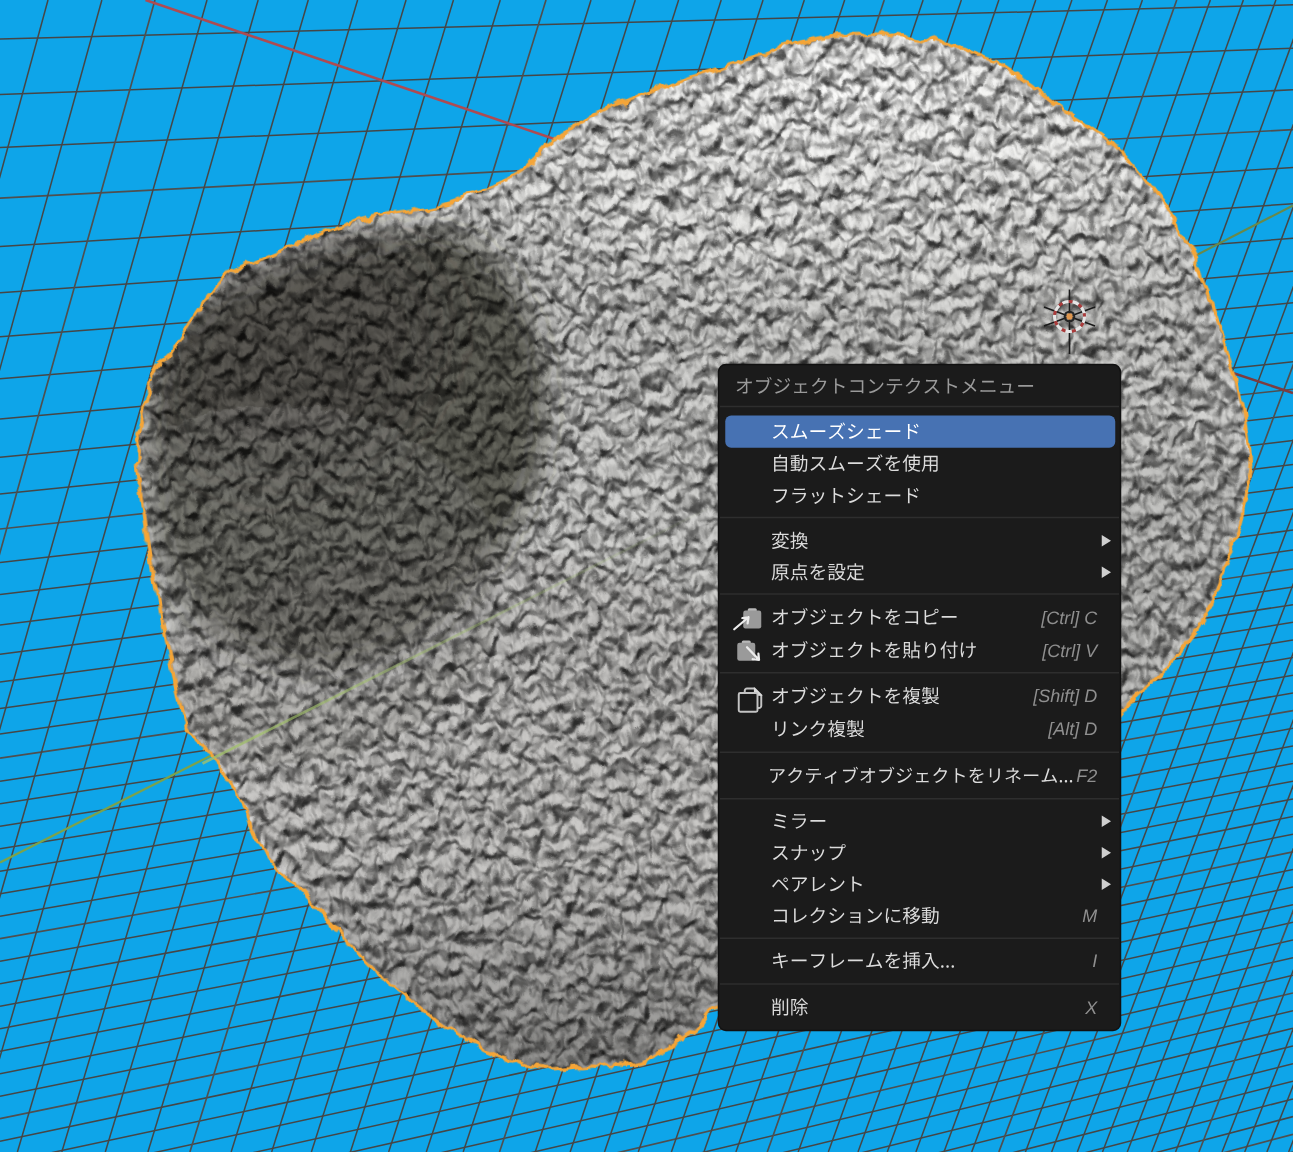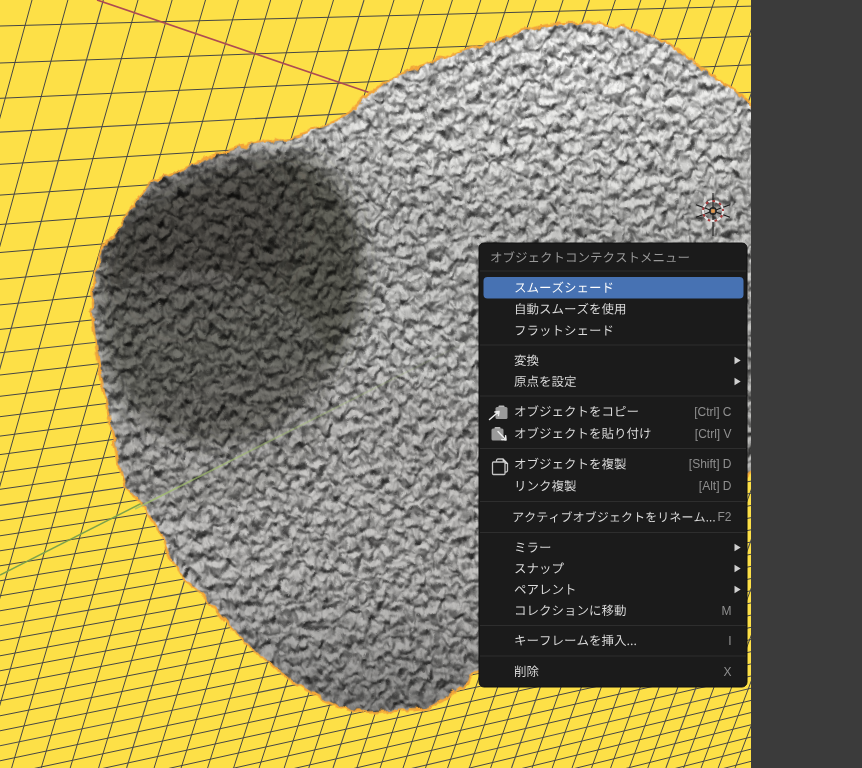--- a/index.html
+++ b/index.html
@@ -1,15 +1,15 @@
 <!DOCTYPE html>
 <html><head><meta charset="utf-8"><style>
 html,body{margin:0;padding:0;background:#3b3b3b;}
-#vp{position:relative;width:751px;height:768px;overflow:hidden;background:#fde047;
-font-family:"Liberation Sans",sans-serif;}
+#vp{position:relative;width:862px;height:768px;overflow:hidden;background:#0ea5e9;
+font-family:"Liberation Sans",sans-serif;font-style:italic;}
 </style></head><body>
 <div id="vp">
 <svg width="862" height="768" viewBox="0 0 862 768" xmlns="http://www.w3.org/2000/svg" style="position:absolute;left:0;top:0">
 <defs>
 <path id="g0" d="M139 -13C175 -13 205 15 205 56C205 98 175 126 139 126C102 126 73 98 73 56C73 15 102 -13 139 -13Z"></path>
 <path id="g1" d="M255 765 162 774C162 756 161 730 157 707C145 624 119 470 119 308C119 182 152 52 172 -9L240 -1C239 9 238 23 237 33C236 44 238 63 242 78C253 127 283 229 307 299L264 325C245 275 224 214 210 172C172 336 206 555 238 700C242 719 250 746 255 765ZM396 573V493C439 490 510 487 558 487C599 487 642 488 685 490V459C685 267 679 154 572 60C548 36 507 11 475 -2L548 -59C760 66 760 229 760 459V494C820 498 876 504 922 511V593C875 582 818 575 759 570L758 721C758 743 759 763 761 780H668C671 764 675 743 677 720C679 695 682 628 683 565C641 563 598 562 557 562C503 562 439 566 396 573Z"></path>
 <path id="g2" d="M456 675V595C566 583 760 583 867 595V676C767 661 565 657 456 675ZM495 268 423 275C412 226 406 191 406 157C406 63 481 7 649 7C752 7 836 16 899 28L897 112C816 94 739 86 649 86C513 86 480 130 480 176C480 203 485 231 495 268ZM265 752 176 760C176 738 173 712 169 689C157 606 124 435 124 288C124 153 141 38 161 -33L233 -28C232 -18 231 -4 230 7C229 18 232 37 235 52C244 99 280 205 306 276L264 308C247 267 223 207 206 162C200 211 197 253 197 302C197 414 228 593 247 685C251 703 260 735 265 752Z"></path>
 <path id="g3" d="M339 789 251 792C249 765 247 736 243 706C231 625 212 478 212 383C212 318 218 262 223 224L300 230C294 280 293 314 298 353C310 484 426 666 551 666C656 666 710 552 710 394C710 143 540 54 323 22L370 -50C618 -5 792 117 792 395C792 605 697 738 564 738C437 738 333 613 292 511C298 581 318 716 339 789Z"></path>
 <path id="g4" d="M882 441 849 516C821 501 797 490 767 477C715 453 654 429 585 396C570 454 517 486 452 486C409 486 351 473 313 449C347 494 380 551 403 604C512 608 636 616 735 632L736 706C642 689 533 680 431 675C446 722 454 761 460 791L378 798C376 761 367 716 353 673L287 672C241 672 171 676 118 683V608C173 604 239 602 282 602H326C288 521 221 418 95 296L163 246C197 286 225 323 254 350C299 392 363 423 426 423C471 423 507 404 517 361C400 300 281 226 281 108C281 -14 396 -45 539 -45C626 -45 737 -37 813 -27L815 53C727 38 620 29 542 29C439 29 361 41 361 119C361 185 426 238 519 287C519 235 518 170 516 131H593L590 323C666 359 737 388 793 409C820 420 856 434 882 441Z"></path>
 <path id="g5" d="M931 676 882 723C867 720 831 717 812 717C752 717 286 717 238 717C201 717 159 721 124 726V635C163 639 201 641 238 641C285 641 738 641 808 641C775 579 681 470 589 417L655 364C769 443 864 572 904 640C911 651 924 666 931 676ZM532 544H442C445 518 446 496 446 472C446 305 424 162 269 68C241 48 207 32 179 23L253 -37C508 90 532 273 532 544Z"></path>

